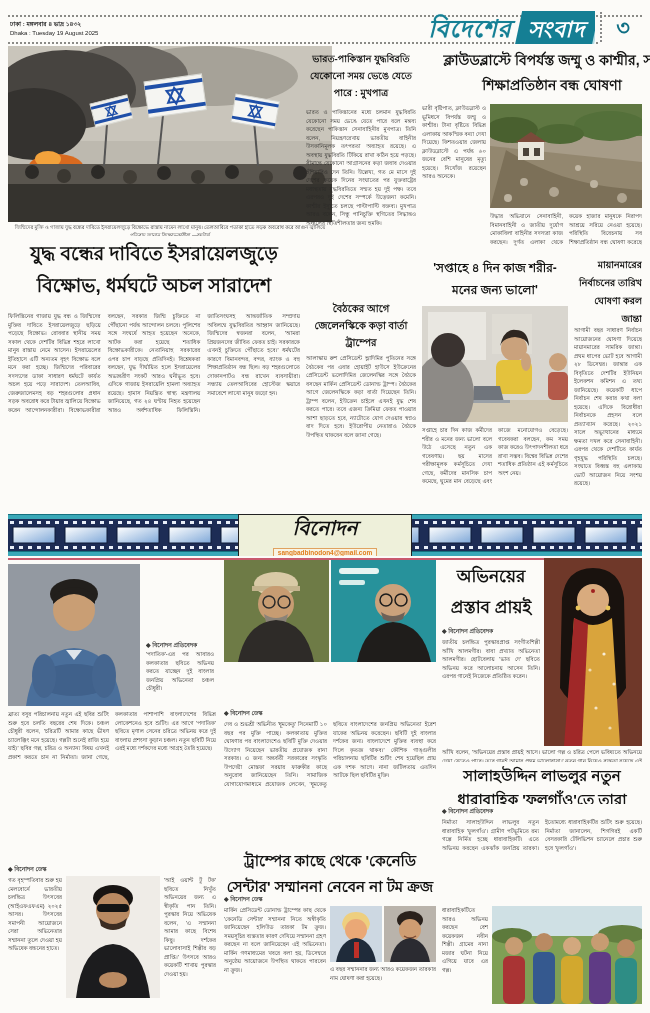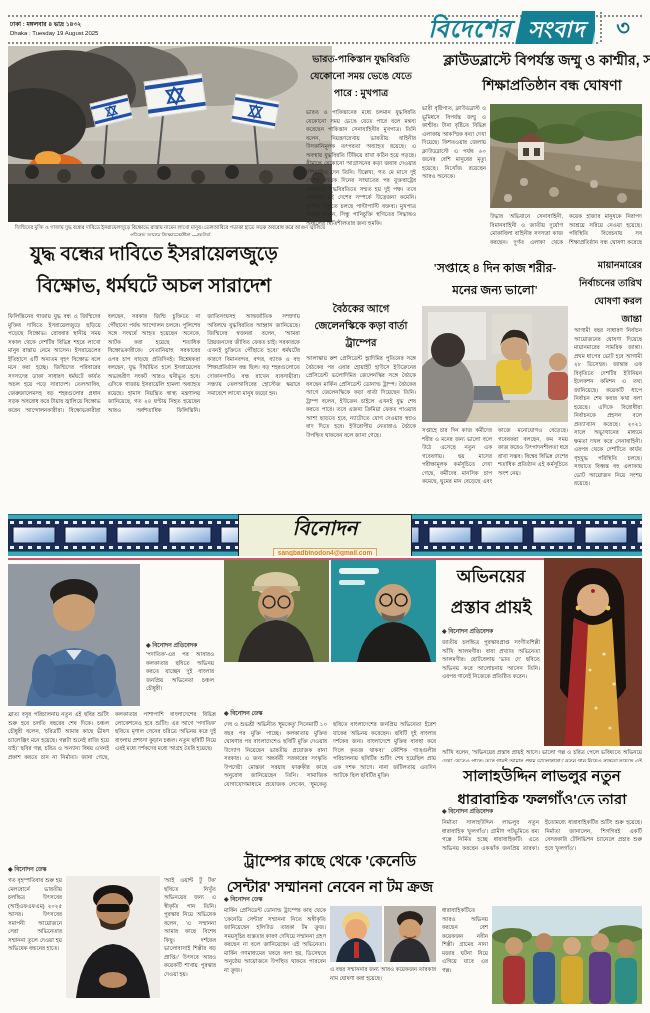--- a/index.html
+++ b/index.html
@@ -124,21 +124,21 @@
       <circle cx="88" cy="64" r="3" fill="#c3b9a6"></circle>
         <circle cx="18" cy="94" r="4" fill="#bdb3a0"></circle>
       <rect x="28" y="38" width="26" height="18" fill="#e9e5db"></rect>
       <polygon points="26,38 41,28 56,38" fill="#7a4a3a"></polygon>
       <rect x="33" y="44" width="6" height="8" fill="#4a423a"></rect>
         <rect x="44" y="44" width="6" height="8" fill="#4a423a"></rect>
     </svg>
   </div>
   <div class="abs bt c2" style="left:490px;top:212px;width:152px;height:42px;">উদ্ধার অভিযানে সেনাবাহিনী, বিমানবাহিনী ও জাতীয় দুর্যোগ মোকাবিলা বাহিনীর সদস্যরা কাজ করছেন। দুর্গত এলাকা থেকে কয়েক হাজার মানুষকে নিরাপদ আশ্রয়ে সরিয়ে নেওয়া হয়েছে। পরিস্থিতি বিবেচনায় সব শিক্ষাপ্রতিষ্ঠান বন্ধ ঘোষণা করেছে কর্তৃপক্ষ। আবহাওয়া দপ্তর আরও ভারী বৃষ্টির পূর্বাভাস দিয়েছে।</div>
 
-  <div class="abs hl" style="left:422px;top:258px;width:146px;height:46px;font-size:12px;line-height:1.8;font-family:Liberation Serif, serif;">'সপ্তাহে ৪ দিন কাজ শরীর-মনের জন্য ভালো'</div>
+  <div class="abs hl" style="left:422px;top:258px;width:146px;height:46px;font-size:12px;line-height:1.8;">'সপ্তাহে ৪ দিন কাজ শরীর-মনের জন্য ভালো'</div>
   <div class="abs photo" style="left:422px;top:306px;width:146px;height:116px;">
     <svg viewBox="0 0 146 116" preserveAspectRatio="none">
       <rect width="146" height="116" fill="#d9d6cf"></rect>
       <rect x="6" y="6" width="58" height="48" fill="#e9e7e1"></rect>
       <rect x="70" y="8" width="40" height="40" fill="#dfdcd4"></rect>
       <rect y="94" width="146" height="22" fill="#cfc6b2"></rect>
       <circle cx="92" cy="42" r="13" fill="#caa27c"></circle>
       <path d="M78 40 q4 -18 16 -16 q12 0 13 16 q-2 -8 -14 -9 q-12 1 -15 9 z" fill="#2e2620"></path>
       <rect x="74" y="54" width="36" height="34" rx="7" fill="#e4c23c"></rect>
       <ellipse cx="104" cy="56" rx="5" ry="9" fill="#caa27c"></ellipse>

